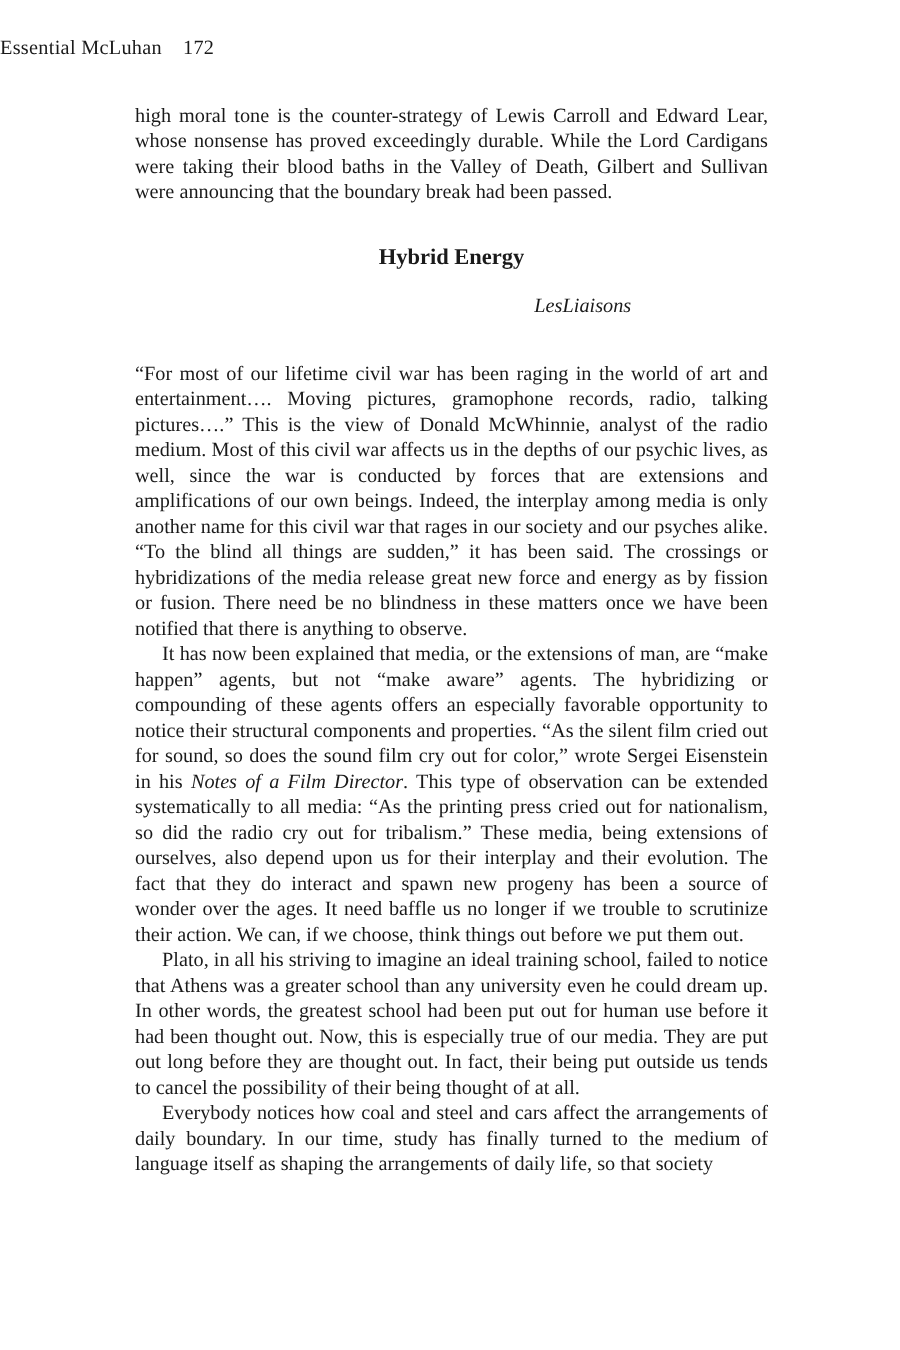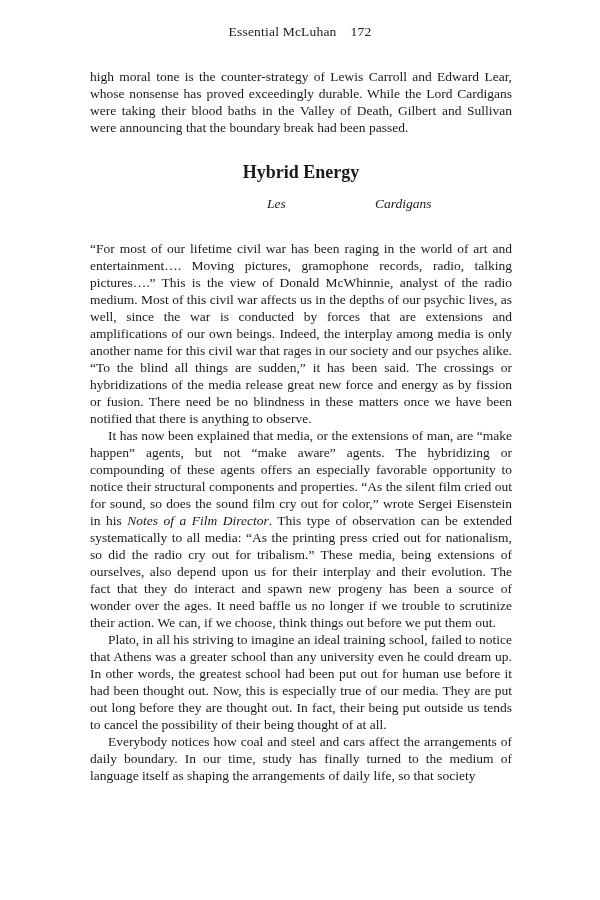--- a/index.html
+++ b/index.html
@@ -17,21 +17,20 @@
   }
   .page {
     width: 600px;
     height: 900px;
     background: #ffffff;
     box-sizing: border-box;
     position: relative;
   }
   .running-head {
     padding-top: 24px;
-    text-align: center;
     font-size: 13.5px;
     letter-spacing: 0.2px;
   }
   .running-head .pgnum {
     margin-left: 14px;
   }
   .body-text {
     margin: 28px 88px 0 90px;
     font-size: 13.5px;
     line-height: 17px;
@@ -45,30 +44,30 @@
   }
   p.para.indent {
     text-indent: 18px;
   }
   p.para.space-after {
     margin-bottom: 28px;
   }
   .section-heading {
     margin: 0 0 14px 0;
     text-align: center;
-    font-size: 18px;
+    font-size: 15px;
     font-weight: bold;
     line-height: 17px;
     text-indent: 0;
   }
   .subtitle {
     padding-left: 88px;
     font-style: italic;
     margin-bottom: 28px;
-    text-align: center;
+    text-align: right;
   }
   .subtitle .line1 {
     display: flex;
   }
   .subtitle .line1 .w1 {
     width: 197px;
     flex: 0 0 197px;
   }
   em.inline-italic {
     font-style: italic;
@@ -85,21 +84,21 @@
 
   <div class="body-text">
 
     <p class="para no-indent space-after">high moral tone is the counter-strategy of Lewis Carroll and Edward Lear, whose nonsense has proved exceedingly durable. While the Lord Cardigans were taking their blood baths in the Valley of Death, Gilbert and Sullivan were announcing that the boundary break had been passed.</p>
 
     <h3 class="section-heading">Hybrid Energy</h3>
 
     <div class="subtitle">
       <div class="line1">
         <span class="w1">Les</span>
-        <span class="w2">Cardigans</span>
+        <span class="w2">Liaisons</span>
       </div>
     </div>
 
     <p class="para no-indent">“For most of our lifetime civil war has been raging in the world of art and entertainment…. Moving pictures, gramophone records, radio, talking pictures….” This is the view of Donald McWhinnie, analyst of the radio medium. Most of this civil war affects us in the depths of our psychic lives, as well, since the war is conducted by forces that are extensions and amplifications of our own beings. Indeed, the interplay among media is only another name for this civil war that rages in our society and our psyches alike. “To the blind all things are sudden,” it has been said. The crossings or hybridizations of the media release great new force and energy as by fission or fusion. There need be no blindness in these matters once we have been notified that there is anything to observe.</p>
 
     <p class="para indent"><span>It has now been explained that media, or the extensions of man, are “make happen” agents, but not “make aware” agents. The hybridizing or compounding of these agents offers an especially favorable opportunity to notice their structural components and properties. “As the silent film cried out for sound, so does the sound film cry out for color,” wrote Sergei Eisenstein in his </span><em class="inline-italic">Notes of a Film Director</em><span>. This type of observation can be extended systematically to all media: “As the printing press cried out for nationalism, so did the radio cry out for tribalism.” These media, being extensions of ourselves, also depend upon us for their interplay and their evolution. The fact that they do interact and spawn new progeny has been a source of wonder over the ages. It need baffle us no longer if we trouble to scrutinize their action. We can, if we choose, think things out before we put them out.</span></p>
 
     <p class="para indent">Plato, in all his striving to imagine an ideal training school, failed to notice that Athens was a greater school than any university even he could dream up. In other words, the greatest school had been put out for human use before it had been thought out. Now, this is especially true of our media. They are put out long before they are thought out. In fact, their being put outside us tends to cancel the possibility of their being thought of at all.</p>
 
     <p class="para indent">Everybody notices how coal and steel and cars affect the arrangements of daily boundary. In our time, study has finally turned to the medium of language itself as shaping the arrangements of daily life, so that society</p>

